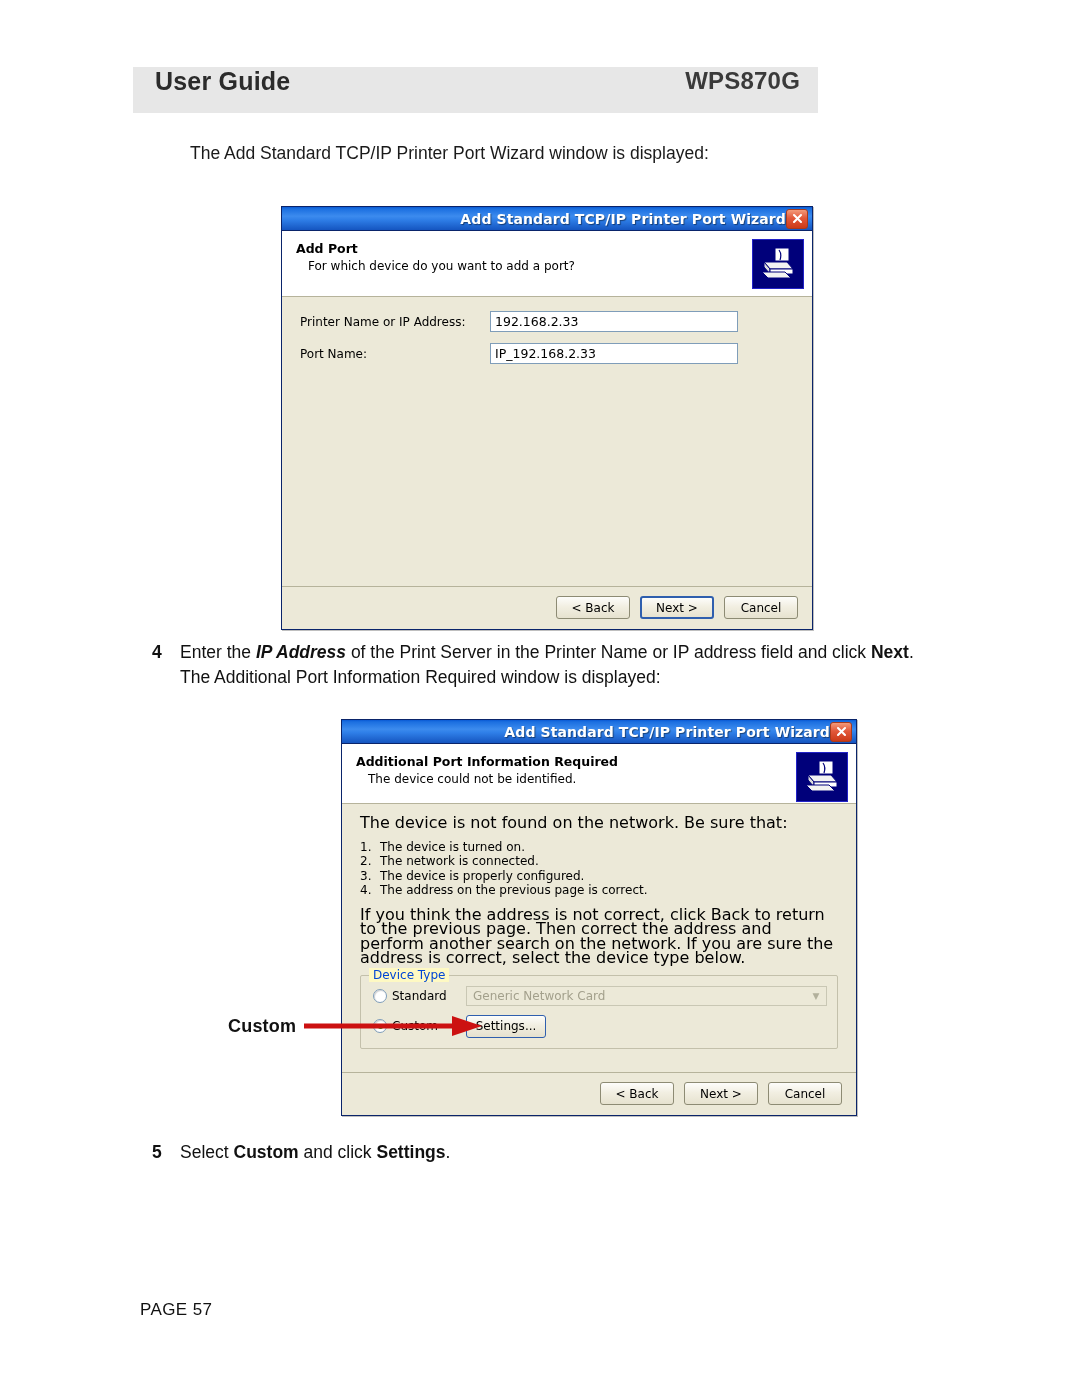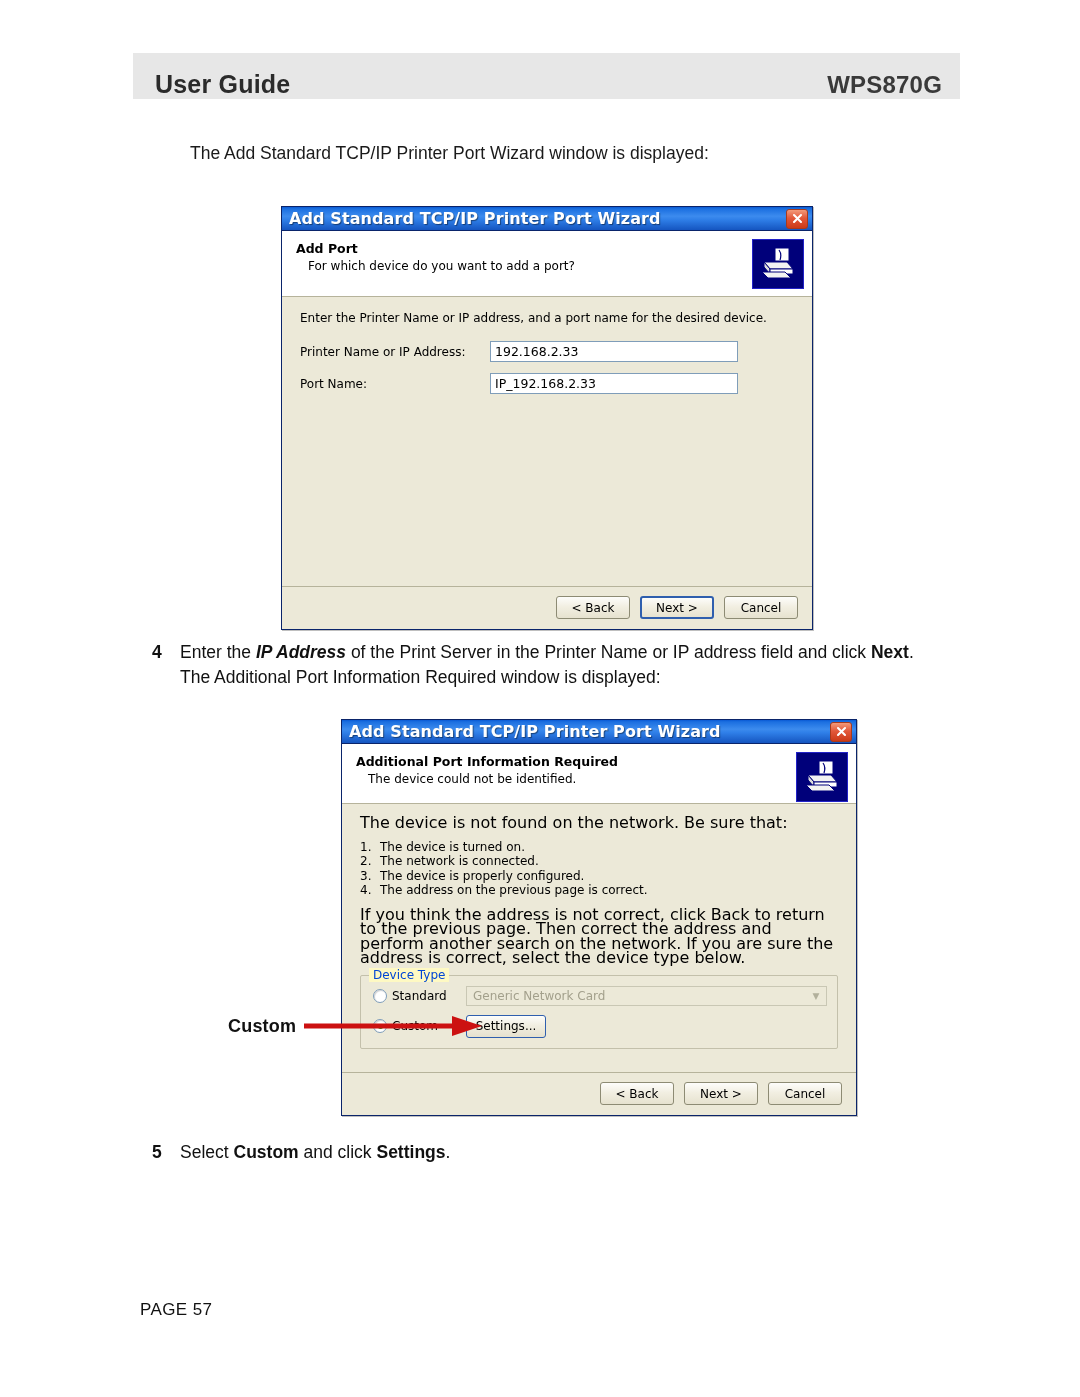--- a/index.html
+++ b/index.html
@@ -13,26 +13,26 @@
     position: relative;
     font-family: "Liberation Sans", sans-serif;
     color: #000000;
     overflow: hidden;
   }
 
   
   .page-header {
     position: absolute;
     left: 133px;
-    top: 53px;
-    width: 827px;
+    top: 67px;
+    width: 685px;
     height: 46px;
     background: #e7e7e7;
     display: flex;
-    align-items: flex-end;
+    align-items: flex-start;
     justify-content: space-between;
     box-sizing: border-box;
     padding: 0 18px 0 22px;
   }
   .header-left {
     font-size: 25px;
     font-weight: bold;
     color: #2b2b2b;
     letter-spacing: 0.2px;
   }
@@ -94,27 +94,28 @@
     height: 24px;
     background: linear-gradient(to bottom, #0a5ad4 0%, #1b6fe0 8%, #3c8bee 40%, #2f7fe8 55%, #1555c0 100%);
     display: flex;
     align-items: center;
     padding: 0 4px 0 7px;
     box-sizing: border-box;
     border-bottom: 1px solid #0a246a;
   }
   .xp-title {
     color: #ffffff;
-    font-size: 16px;
+    font-size: 14px;
     font-weight: bold;
     letter-spacing: 0.1px;
     text-shadow: 1px 1px 1px rgba(0,0,0,0.45);
     flex: 1 1 auto;
     white-space: nowrap;
     overflow: hidden;
+    text-align: right;
   }
   .xp-close {
     width: 20px;
     height: 18px;
     border-radius: 3px;
     background: linear-gradient(to bottom, #f39a7a 0%, #e2583a 45%, #cc3a18 100%);
     border: 1px solid #a83a1c;
     display: flex;
     align-items: center;
     justify-content: center;
@@ -370,21 +371,20 @@
         <path d="M5 16 L28 16 L34 23 L11 23 Z" fill="#f2f2f2" stroke="#00007a" stroke-width="1"></path>
         <path d="M5 16 L5 21 L11 28 L11 23 Z" fill="#dcdcdc" stroke="#00007a" stroke-width="1"></path>
         <path d="M11 23 L34 23 L34 28 L11 28 Z" fill="#ffffff" stroke="#00007a" stroke-width="1"></path>
         <path d="M3 26 L26 26 L32 32 L9 32 Z" fill="#f2f2f2" stroke="#00007a" stroke-width="1"></path>
         <path d="M20 4 Q23 8 21 14" fill="none" stroke="#00007a" stroke-width="1.2"></path>
       </svg>
     </div>
   </div>
 
   <div class="xp-body" style="height:289px;">
-    <div class="hint-line">Enter the Printer Name or IP address, and a port name for the desired device.</div>
 
     <div class="field-row">
       <div class="field-label">Printer Name or IP Address:</div>
       <div class="field-input">192.168.2.33</div>
     </div>
 
     <div class="field-row">
       <div class="field-label">Port Name:</div>
       <div class="field-input">IP_192.168.2.33</div>
     </div>

